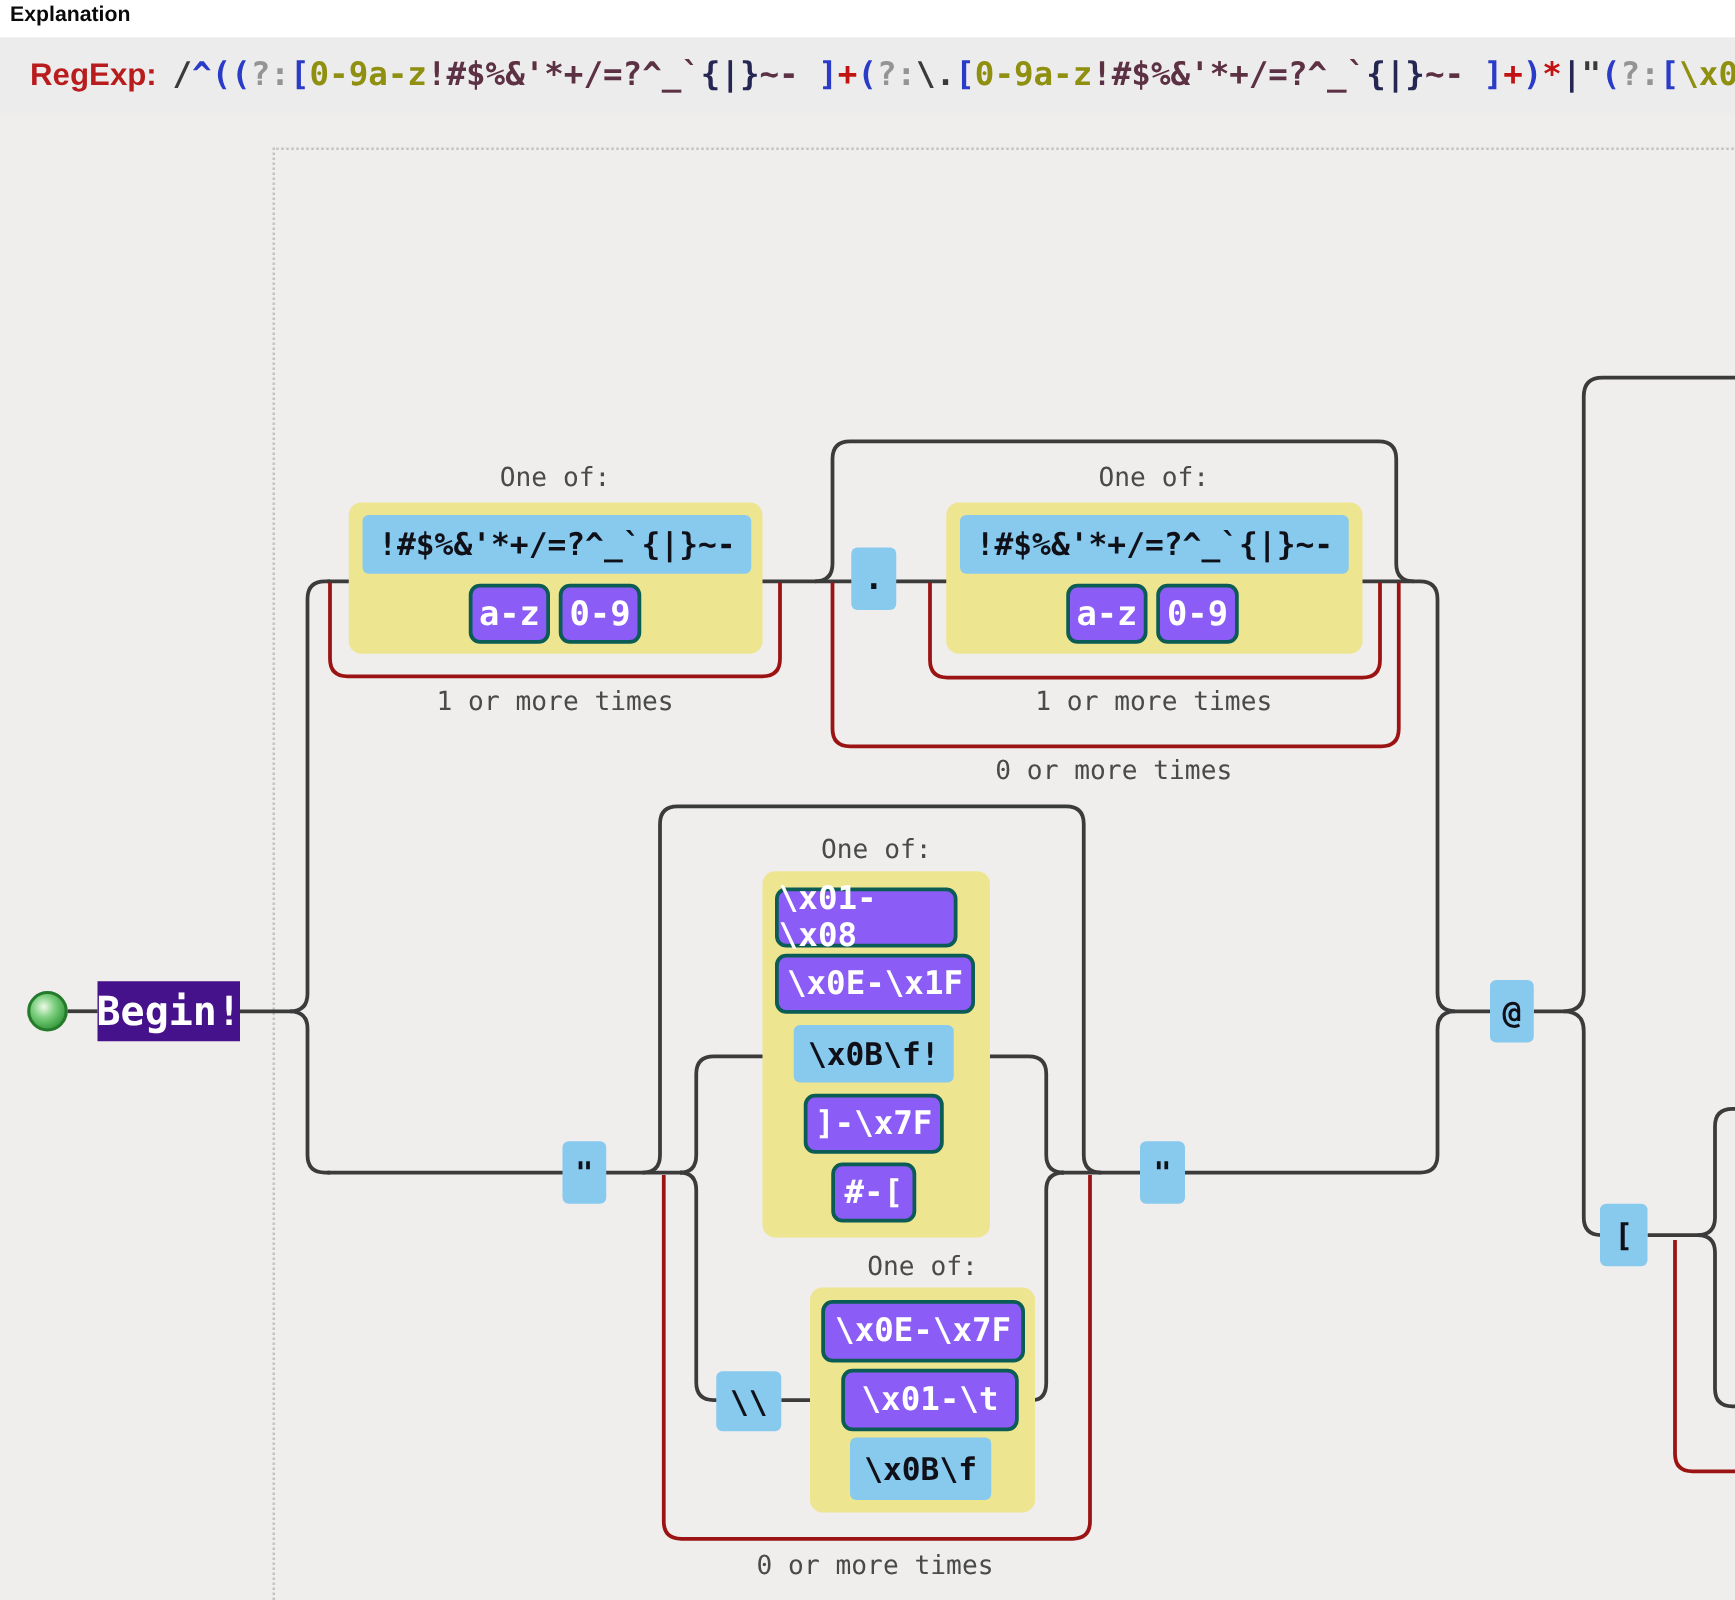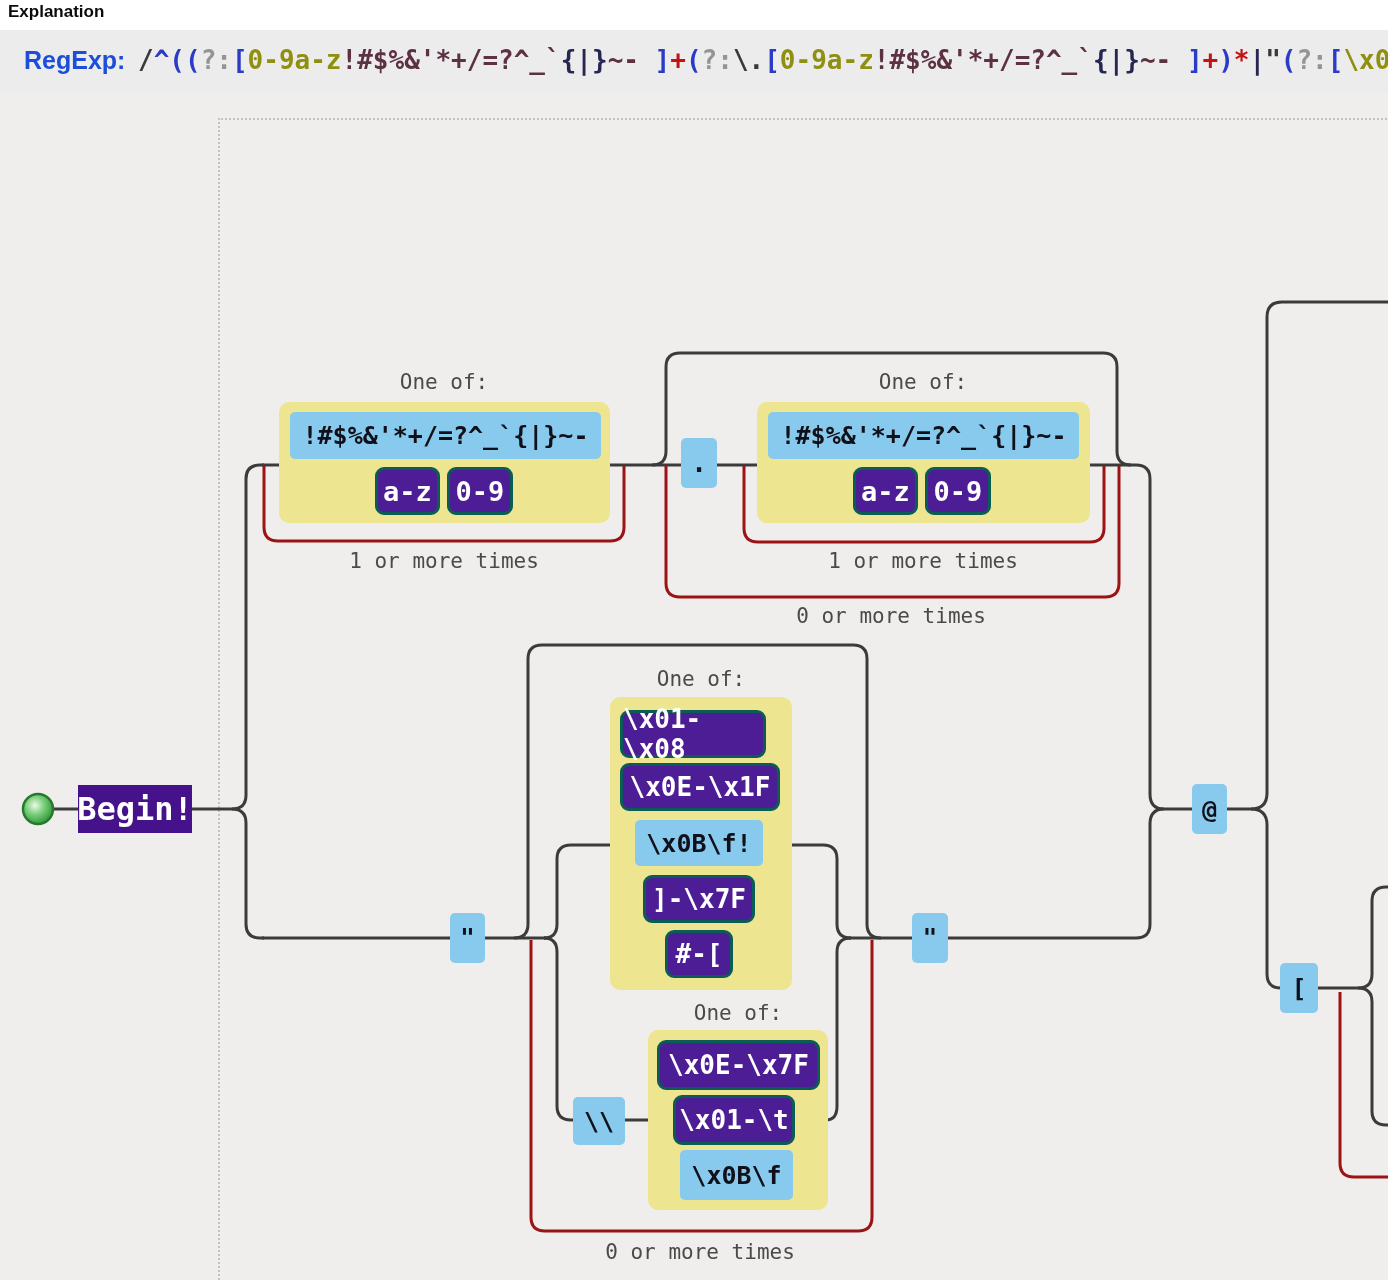--- a/index.html
+++ b/index.html
@@ -18,42 +18,42 @@
     font-family:"Liberation Sans", sans-serif;
     font-weight:bold; font-size:17px; color:#0a0a0a;
   }
   .regexbar {
     position:absolute; left:0; top:30px; width:1388px; height:62px;
     background:#edecec; overflow:hidden; white-space:nowrap;
   }
   .regex-label {
     position:absolute; left:24px; top:16px;
     font-family:"Liberation Sans", sans-serif;
-    font-weight:bold; font-size:25px; color:#1d4ed8;
+    font-weight:bold; font-size:25px; color:#b91c1c;
   }
   .pattern {
     position:absolute; left:138px; top:15px;
     font-family:"DejaVu Sans Mono", monospace;
     font-weight:bold; font-size:26px; letter-spacing:0;
   }
   .dotted-frame {
     position:absolute; left:218px; top:118px; width:1260px; height:1250px;
     border-left:2px dotted #c3c3c3; border-top:2px dotted #c3c3c3;
   }
   svg.wires { position:absolute; left:0; top:0; }
   .node { position:absolute; display:flex; align-items:center; justify-content:center; }
   .charset {
     background:#eee590; border-radius:10px;
   }
   .litbox {
     background:#88c9ee; border-radius:5px;
     color:#101018; font-weight:bold;
   }
   .rangebox {
-    background:#4c1d95; border:3px solid #0a5c55; border-radius:9px;
+    background:#8b5cf6; border:3px solid #0a5c55; border-radius:9px;
     color:#ffffff; font-weight:bold;
   }
   .beginbox {
     background:#45128b; color:#ffffff; font-weight:bold; font-size:32px;
   }
   .dlabel {
     position:absolute; text-align:center;
     font-size:21px; color:#4a4a4a; white-space:nowrap;
   }
 </style>
@@ -146,20 +146,20 @@
 <div class="node rangebox" style="left:620px;top:710px;width:146px;height:48px;font-size:26px;">\x01-\x08</div>
 <div class="node rangebox" style="left:620px;top:763px;width:160px;height:48px;font-size:26px;">\x0E-\x1F</div>
 <div class="node litbox" style="left:635px;top:820px;width:128px;height:46px;font-size:25px;">\x0B\f!</div>
 <div class="node rangebox" style="left:643px;top:875px;width:112px;height:48px;font-size:26px;">]-\x7F</div>
 <div class="node rangebox" style="left:665px;top:930px;width:68px;height:48px;font-size:26px;">#-[</div>
 
 <div class="node litbox" style="left:573px;top:1097px;width:52px;height:48px;font-size:25px;">\\</div>
 <div class="dlabel" style="left:638px;top:1001px;width:200px;">One of:</div>
 <div class="node charset" style="left:648px;top:1030px;width:180px;height:180px;"></div>
 <div class="node rangebox" style="left:657px;top:1040px;width:163px;height:50px;font-size:26px;">\x0E-\x7F</div>
-<div class="node rangebox" style="left:673px;top:1095px;width:122px;height:50px;font-size:26px;">\x01-\t</div>
+<div class="node rangebox" style="left:673px;top:1095px;width:142px;height:50px;font-size:26px;">\x01-\t</div>
 <div class="node litbox" style="left:680px;top:1150px;width:113px;height:50px;font-size:25px;">\x0B\f</div>
 <div class="dlabel" style="left:550px;top:1240px;width:300px;">0 or more times</div>
 
 <div class="node litbox" style="left:912px;top:913px;width:36px;height:50px;font-size:24px;">"</div>
 
 <div class="node litbox" style="left:1192px;top:784px;width:35px;height:50px;font-size:25px;">@</div>
 <div class="node litbox" style="left:1280px;top:963px;width:38px;height:50px;font-size:25px;">[</div>
 
 </body></html>

